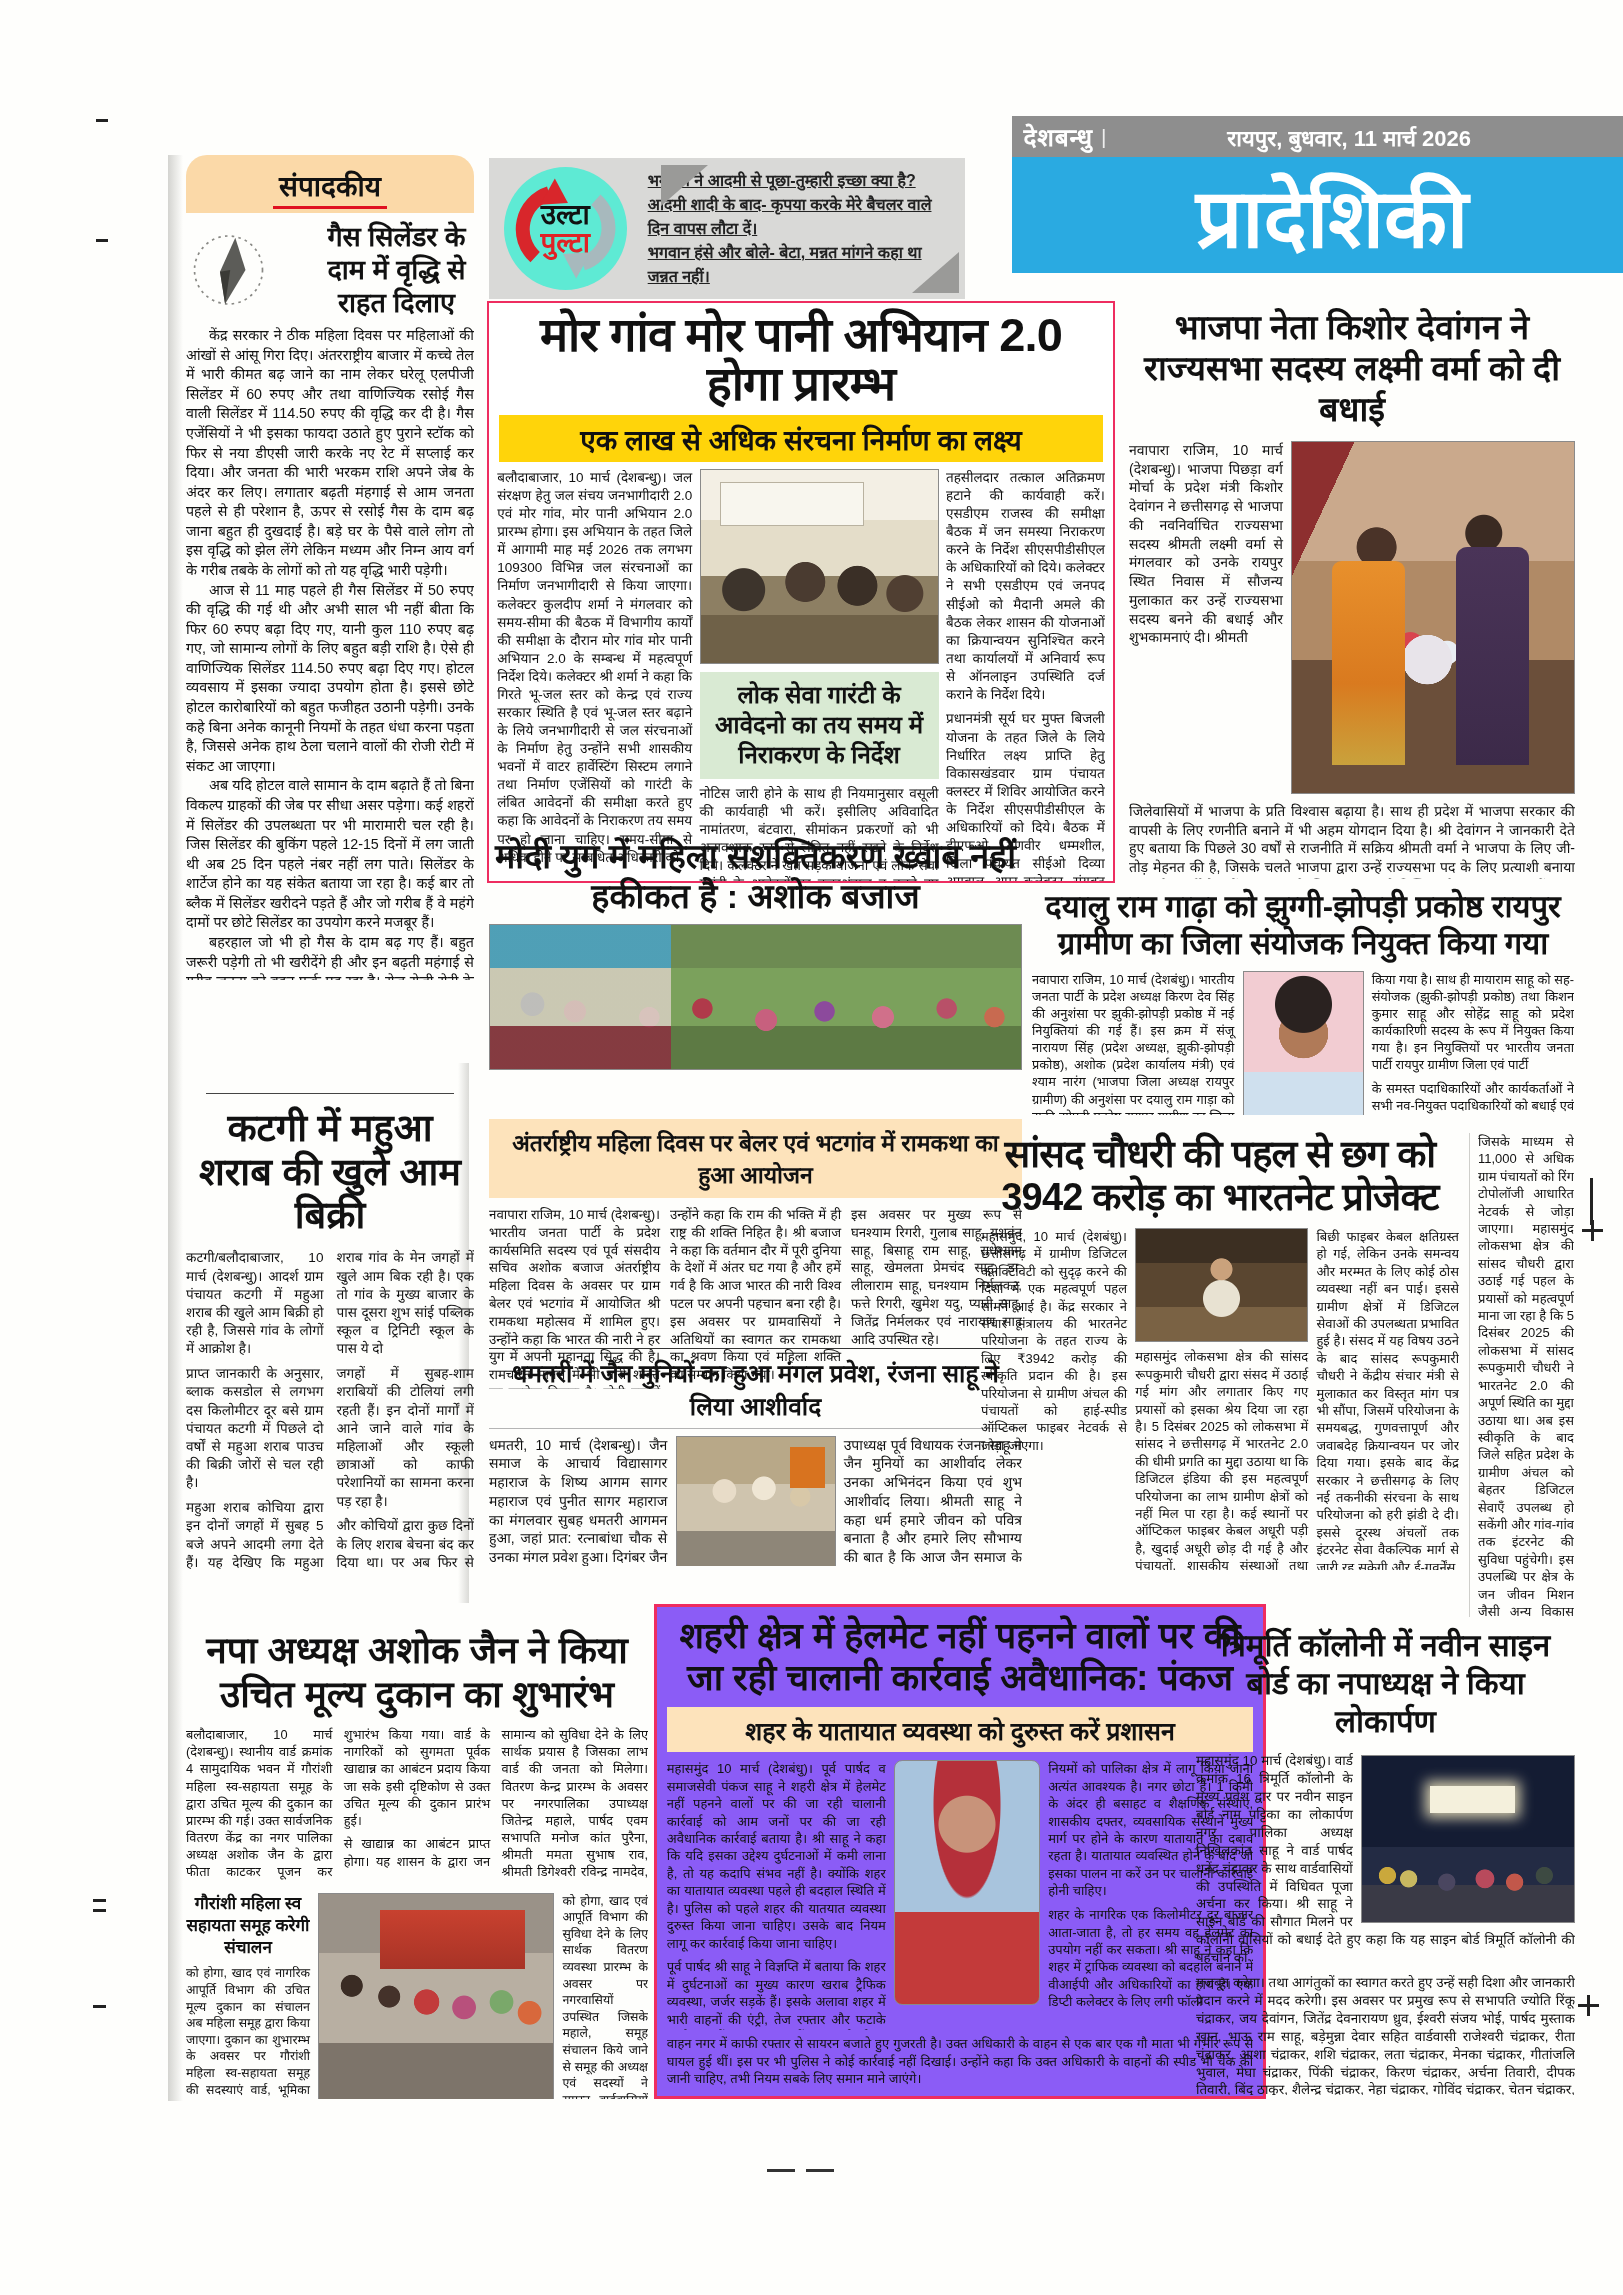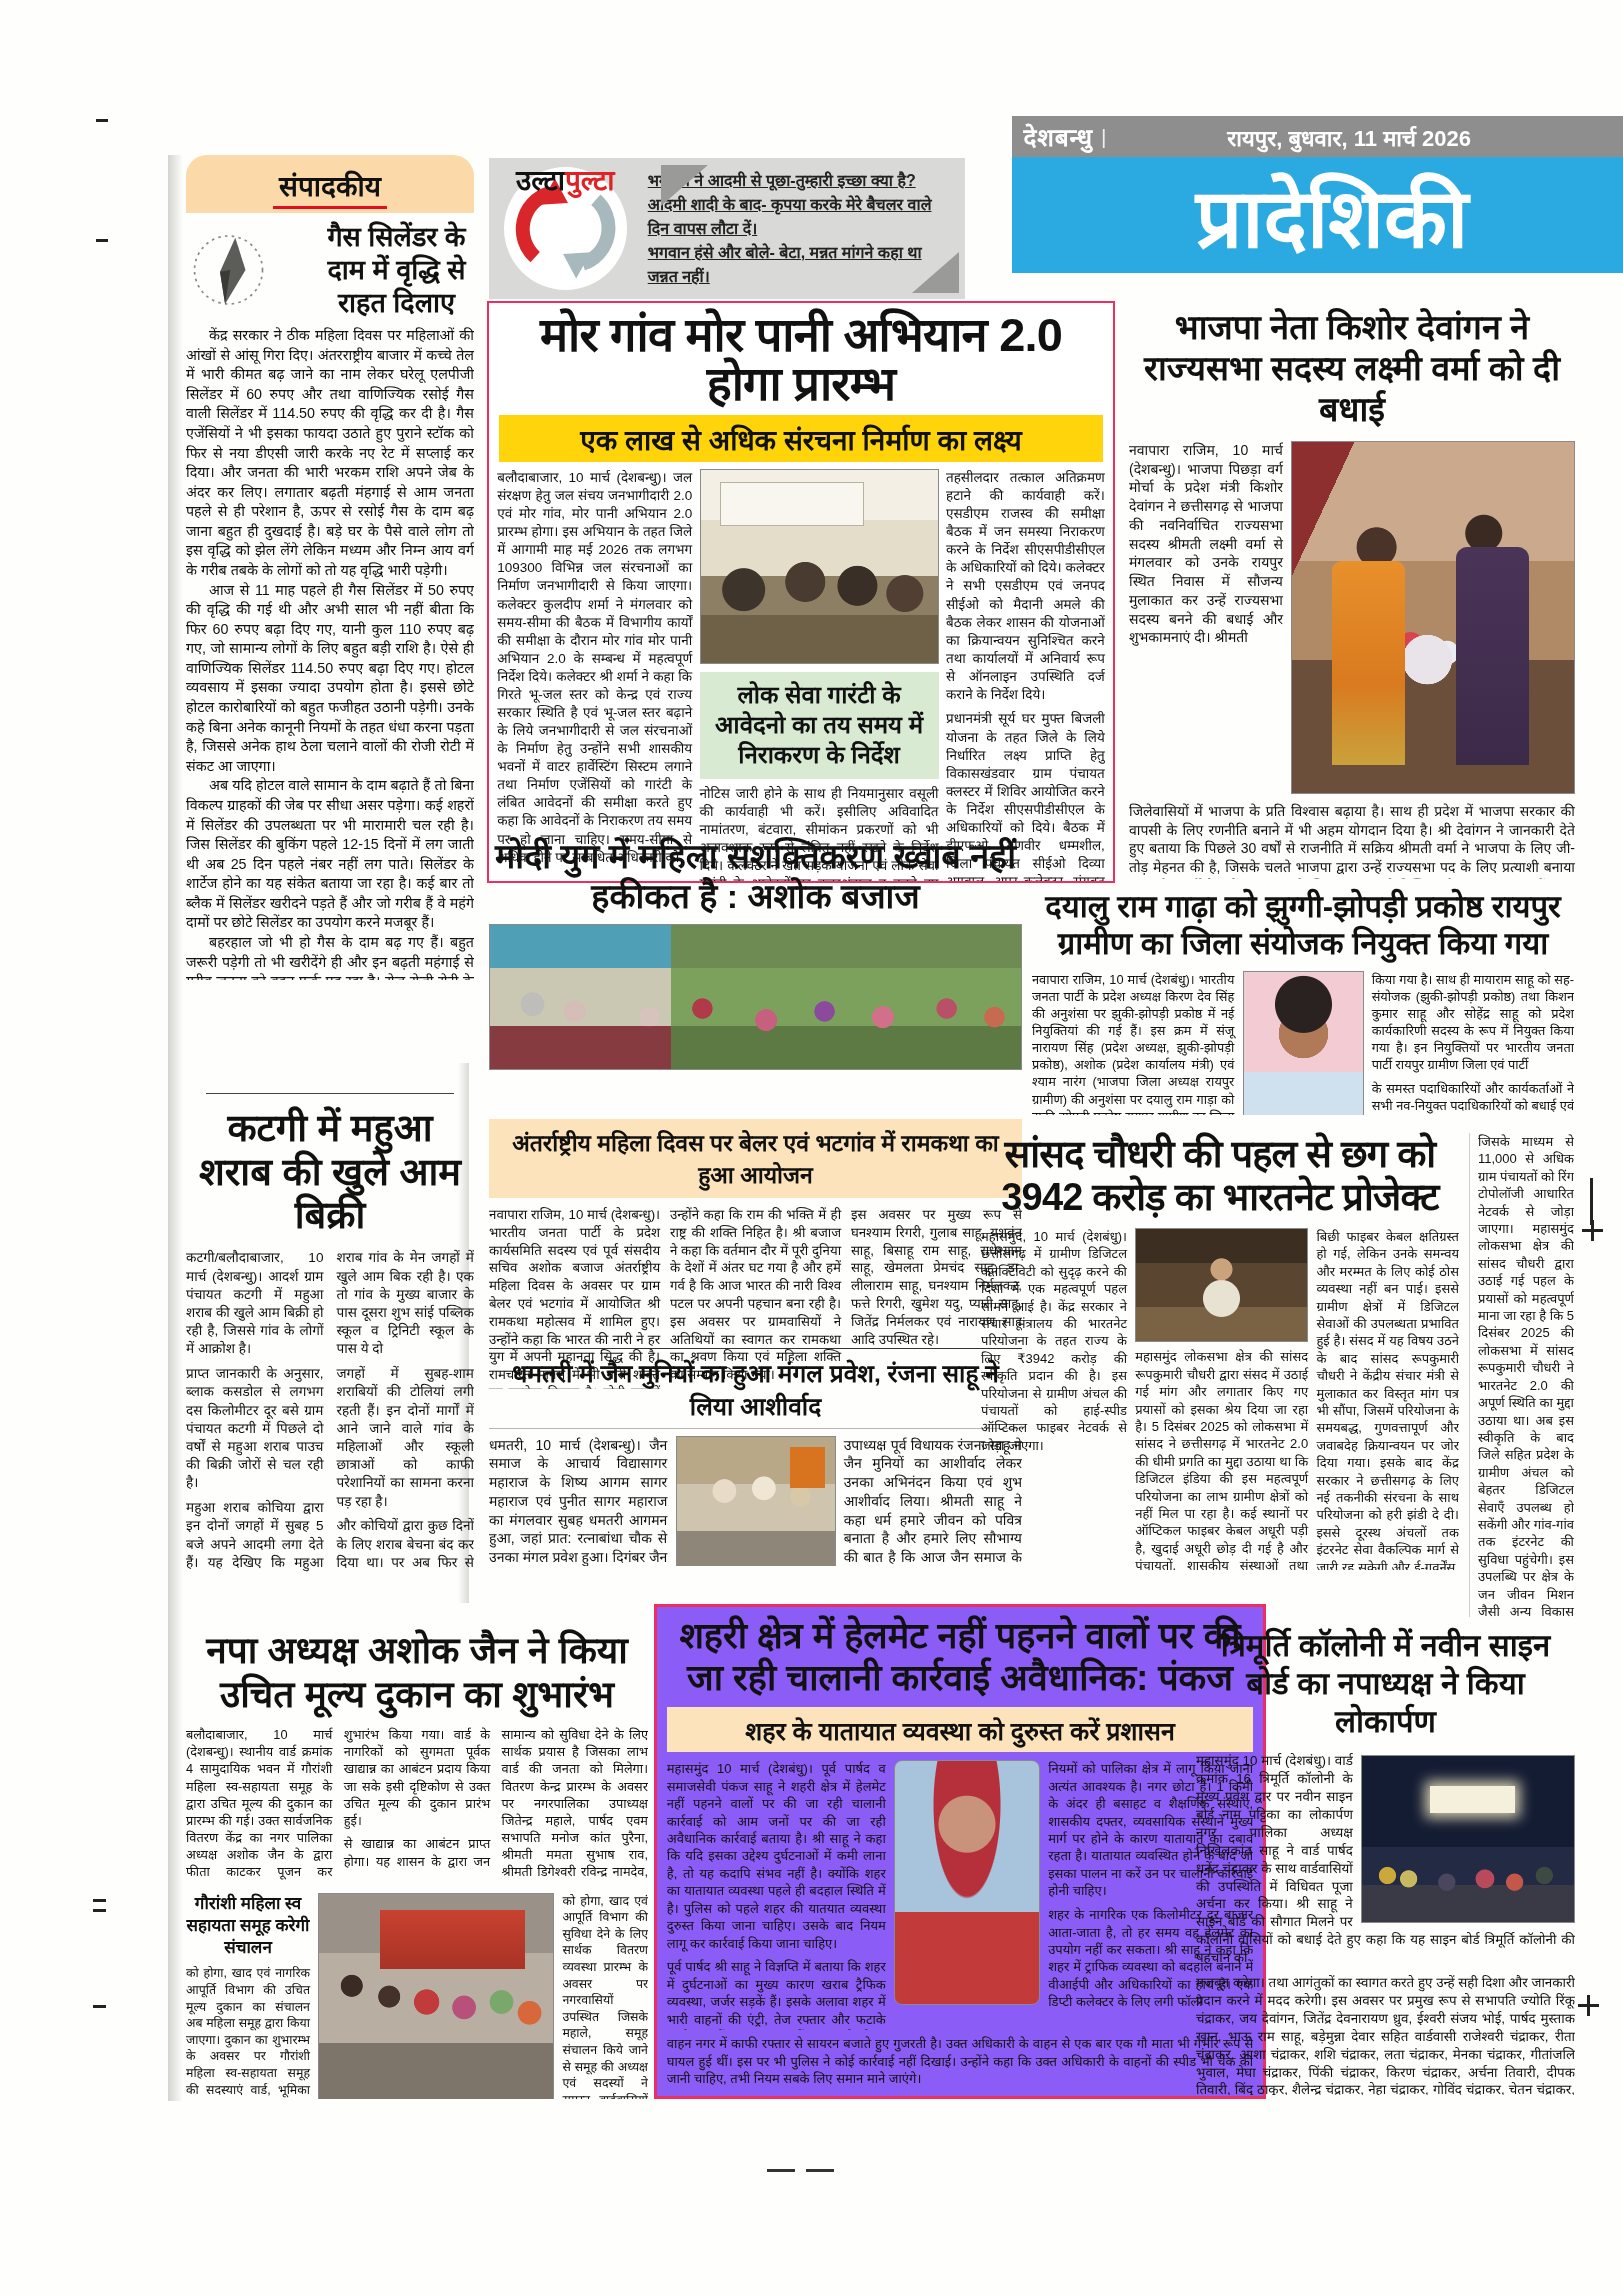--- a/index.html
+++ b/index.html
@@ -35,22 +35,22 @@
                   font-size:82px; font-weight:700; }
   .mast-strip { height:31px; background:#151515; color:#fff; display:flex; align-items:center; justify-content:center;
                 font-size:19px; font-weight:700; letter-spacing:0.4px; }
 
   
   .ulta { left:489px; top:158px; width:476px; height:141px; background:#d9d9d7; display:flex; align-items:center; }
   .tri-tl { position:absolute; left:172px; top:6.5px; width:0; height:0;
             border-left:47px solid #9a9a98; border-bottom:41px solid transparent; }
   .tri-br { position:absolute; right:6.5px; bottom:6.5px; width:0; height:0;
             border-right:47px solid #9a9a98; border-top:41px solid transparent; }
-  .ulta-logo { width:123px; height:123px; background:#ffffff; border-radius:50%; margin-left:14.7px; position:relative;
-               flex:0 0 auto; display:flex; flex-direction:row; justify-content:center; }
+  .ulta-logo { width:123px; height:123px; background:#5eead4; border-radius:50%; margin-left:14.7px; position:relative;
+               flex:0 0 auto; display:flex; flex-direction:column; align-items:center; justify-content:center; }
   .ulta-w1 { font-size:28px; font-weight:700; color:#111; line-height:1; z-index:2; }
   .ulta-w2 { font-size:28px; font-weight:700; color:#e02226; line-height:1; z-index:2; }
   .ulta-logo svg { position:absolute; inset:0; }
   .ulta-joke { margin-left:21px; width:303px; font-size:16px; font-weight:600; line-height:1.5; color:#222;text-decoration:underline; }
 
   
   .edit { left:186px; top:155px; width:288px; height:916px; }
   .edit-tag { background:#fbd9a8; border-radius:21px 21px 0 0; text-align:center; padding:11.4px 0 8.2px; }
   .edit-tag span { font-size:28px; font-weight:700; border-bottom:3.3px solid #e01020; padding:0 6.5px 3.3px; }
   .edit-headrow { display:flex; align-items:center; margin:8.2px 0 6.5px;gap:48px; }

